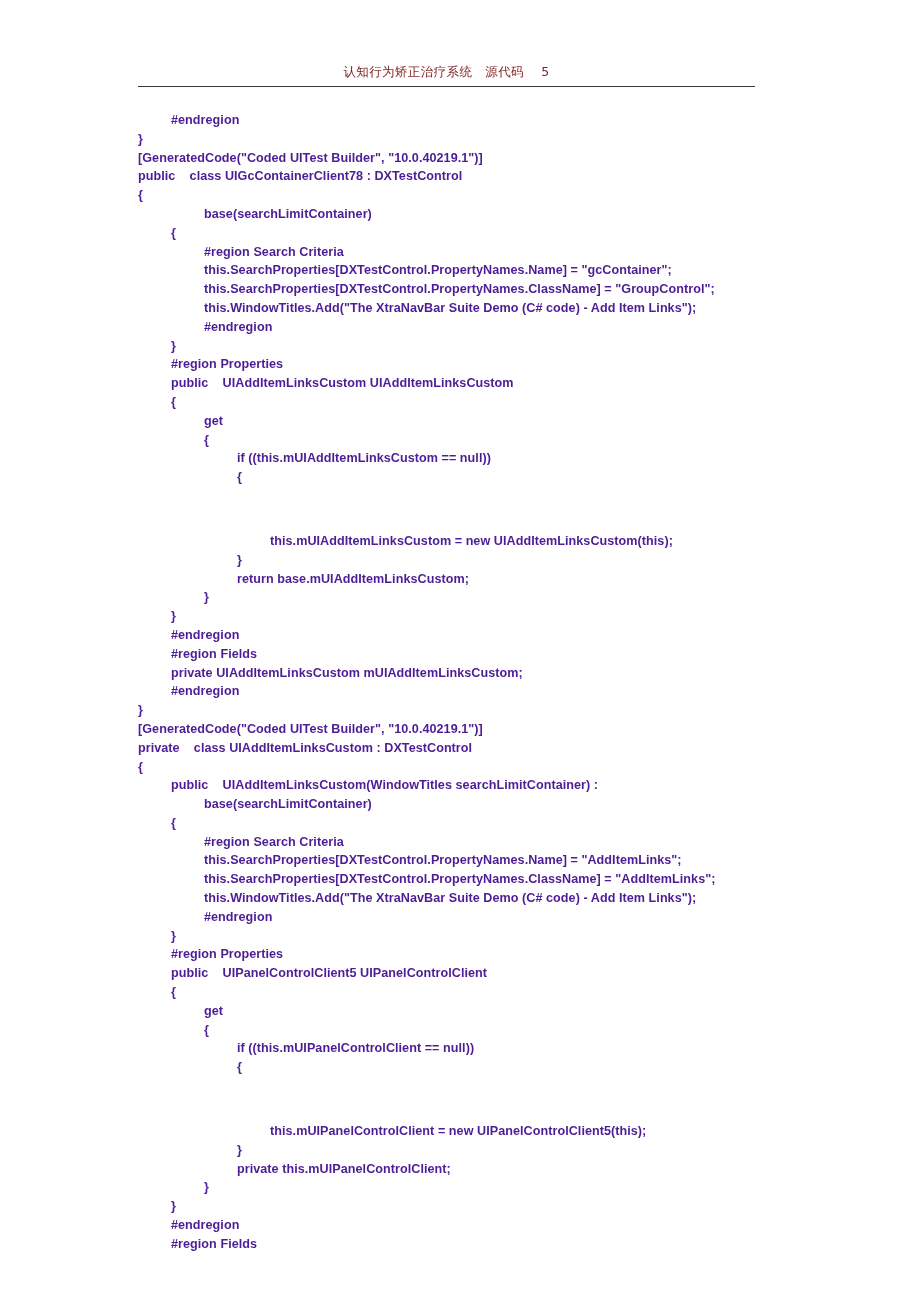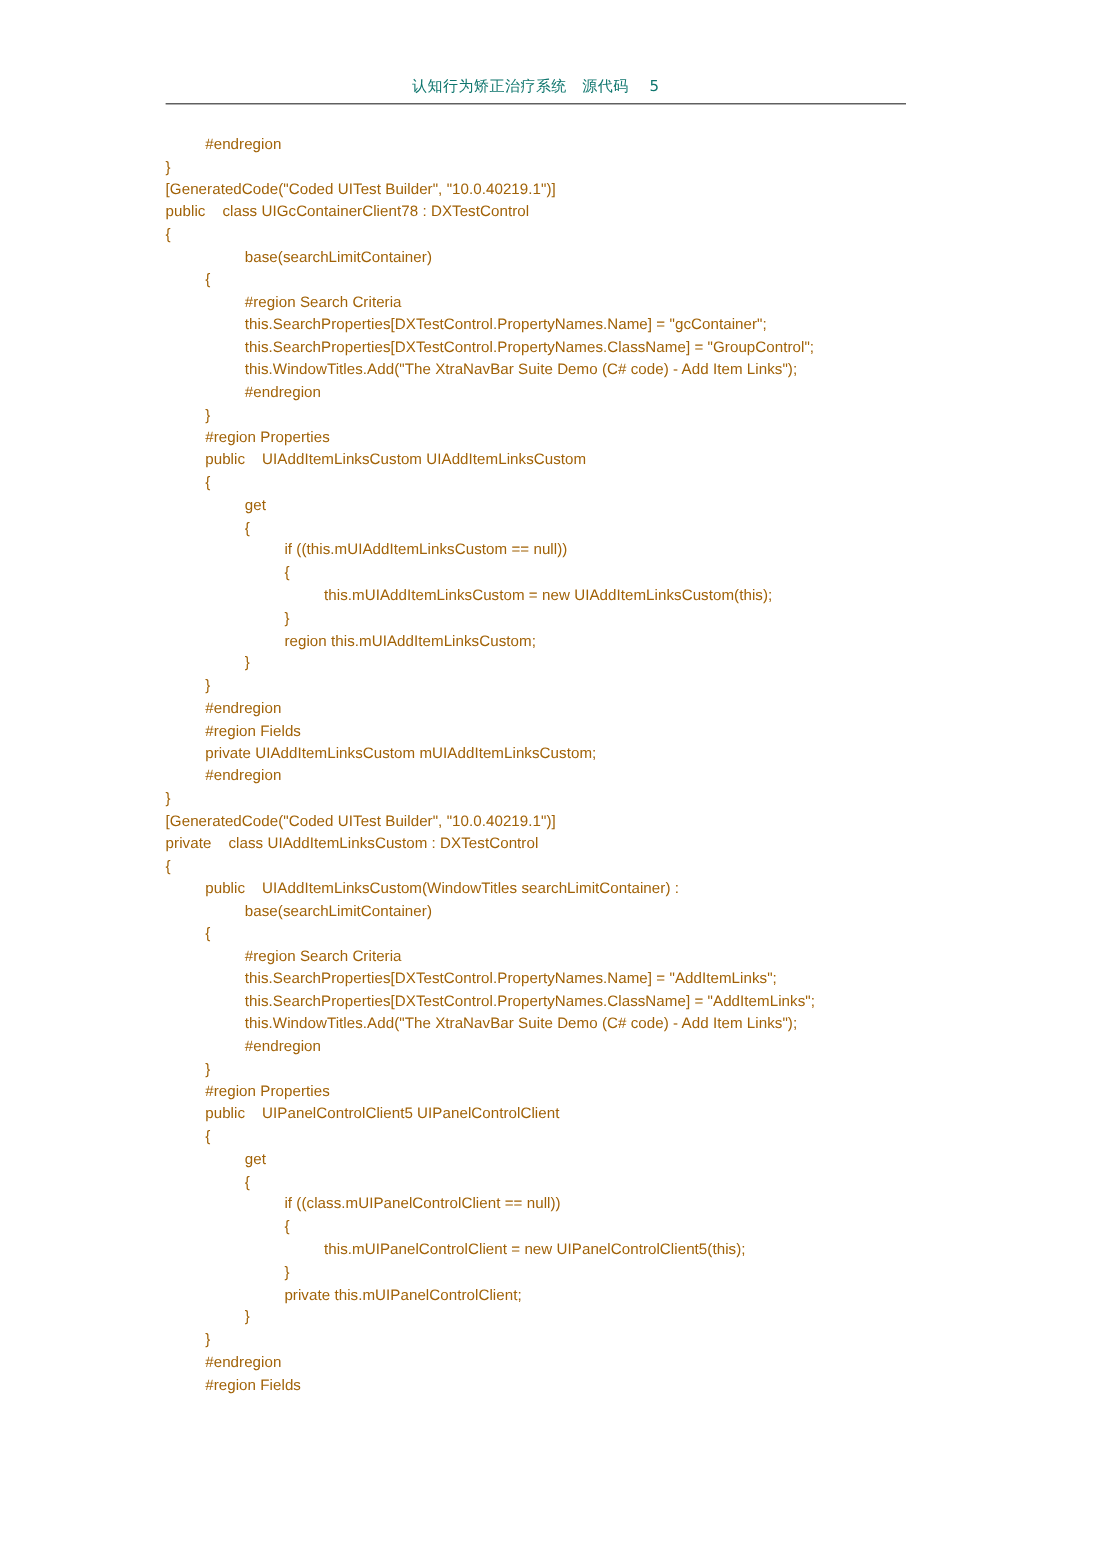--- a/index.html
+++ b/index.html
@@ -32,21 +32,21 @@
     top: 64px;
     width: 617px;
     height: 24px;
   }
   .header-text {
     display: block;
     text-align: center;
     font-size: 12.5px;
     line-height: 16px;
     letter-spacing: 0.4px;
-    color: #0f766e;
+    color: #7f1d1d;
     white-space: pre;
     font-family: "DejaVu Sans", "Liberation Sans", sans-serif;
   }
   .header-rule {
     position: absolute;
     left: 138px;
     top: 86px;
     width: 617px;
     height: 0;
     border-top: 1.6px solid #3a3a3a;
@@ -58,29 +58,30 @@
     left: 138px;
     top: 111px;
     width: 700px;
   }
   .line {
     display: block;
     font-size: 12.6px;
     line-height: 18.8px;
     height: 18.8px;
     white-space: pre;
-    color: #a16207;
+    color: #4c1d95;
     letter-spacing: 0.05px;
+    font-weight: bold;
   }
   
   .i0 { padding-left: 0px; }
   .i1 { padding-left: 33px; }
   .i2 { padding-left: 66px; }
   .i3 { padding-left: 99px; }
-  .i4 { padding-left: 132px; }
+  .i4 { padding-left: 132px; margin-top: 45px; }
 </style>
 </head>
 <body>
 
 <div class="page">
 
   <div class="header">
     <span class="header-text">认知行为矫正治疗系统　源代码　 5</span>
   </div>
   <div class="header-rule"></div>
@@ -101,21 +102,21 @@
       <span class="line i1">}</span>
       <span class="line i1">#region Properties</span>
       <span class="line i1">public    UIAddItemLinksCustom UIAddItemLinksCustom</span>
       <span class="line i1">{</span>
       <span class="line i2">get</span>
       <span class="line i2">{</span>
       <span class="line i3">if ((this.mUIAddItemLinksCustom == null))</span>
       <span class="line i3">{</span>
       <span class="line i4">this.mUIAddItemLinksCustom = new UIAddItemLinksCustom(this);</span>
       <span class="line i3">}</span>
-      <span class="line i3">region this.mUIAddItemLinksCustom;</span>
+      <span class="line i3">return base.mUIAddItemLinksCustom;</span>
       <span class="line i2">}</span>
       <span class="line i1">}</span>
       <span class="line i1">#endregion</span>
       <span class="line i1">#region Fields</span>
       <span class="line i1">private UIAddItemLinksCustom mUIAddItemLinksCustom;</span>
       <span class="line i1">#endregion</span>
       <span class="line i0">}</span>
       <span class="line i0">[GeneratedCode("Coded UITest Builder", "10.0.40219.1")]</span>
       <span class="line i0">private    class UIAddItemLinksCustom : DXTestControl</span>
       <span class="line i0">{</span>
@@ -126,21 +127,21 @@
       <span class="line i2">this.SearchProperties[DXTestControl.PropertyNames.Name] = "AddItemLinks";</span>
       <span class="line i2">this.SearchProperties[DXTestControl.PropertyNames.ClassName] = "AddItemLinks";</span>
       <span class="line i2">this.WindowTitles.Add("The XtraNavBar Suite Demo (C# code) - Add Item Links");</span>
       <span class="line i2">#endregion</span>
       <span class="line i1">}</span>
       <span class="line i1">#region Properties</span>
       <span class="line i1">public    UIPanelControlClient5 UIPanelControlClient</span>
       <span class="line i1">{</span>
       <span class="line i2">get</span>
       <span class="line i2">{</span>
-      <span class="line i3">if ((class.mUIPanelControlClient == null))</span>
+      <span class="line i3">if ((this.mUIPanelControlClient == null))</span>
       <span class="line i3">{</span>
       <span class="line i4">this.mUIPanelControlClient = new UIPanelControlClient5(this);</span>
       <span class="line i3">}</span>
       <span class="line i3">private this.mUIPanelControlClient;</span>
       <span class="line i2">}</span>
       <span class="line i1">}</span>
       <span class="line i1">#endregion</span>
       <span class="line i1">#region Fields</span>
     </div>
 

